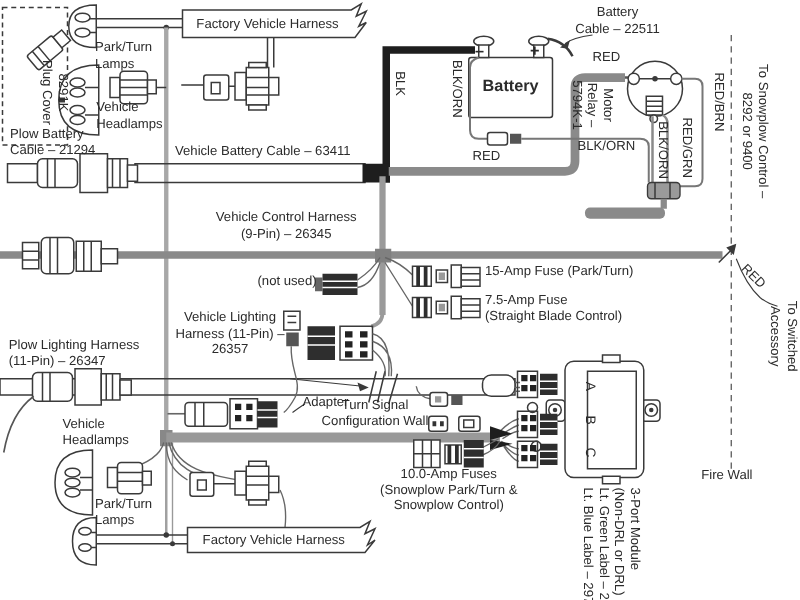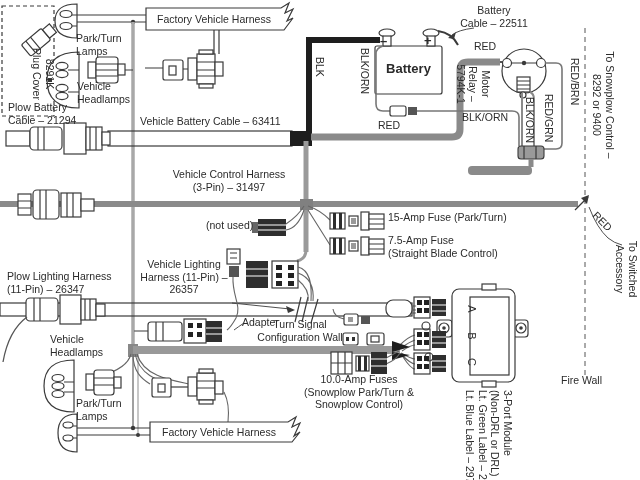--- a/index.html
+++ b/index.html
@@ -397,31 +397,31 @@
 Relay –
 5794K-1</div>
 <div class="lbl rot" style="left:581px;top:58px;width:48px">RED/BRN</div>
 <div class="lbl rot c" style="left:616px;top:50px;width:110px">To Snowplow Control –
 8292 or 9400</div>
 <div class="lbl" style="left:378px;top:119px">RED</div>
 <div class="lbl" style="left:462px;top:111px">BLK/ORN</div>
 <div class="lbl rot" style="left:555px;top:94px;width:48px">RED/GRN</div>
 <div class="lbl rot" style="left:536px;top:97px;width:48px">BLK/ORN</div>
 <div class="lbl c" style="left:163px;top:168px;width:132px">Vehicle Control Harness
-(3-Pin) – 31497</div>
+(9-Pin) – 26345</div>
 <div class="lbl" style="left:206px;top:219px">(not used)</div>
 <div class="lbl" style="left:388px;top:211px">15-Amp Fuse (Park/Turn)</div>
 <div class="lbl" style="left:388px;top:234px">7.5-Amp Fuse
 (Straight Blade Control)</div>
 <div class="lbl rot45" style="left:599px;top:209px">RED</div>
 <div class="lbl rot c" style="left:639px;top:238px;width:62px">To Switched
 Accessory</div>
 <div class="lbl" style="left:7px;top:270px">Plow Lighting Harness
 (11-Pin) – 26347</div>
-<div class="lbl c" style="left:138px;top:258px;width:92px">Vehicle Lighting
+<div class="lbl c" style="left:138px;top:248px;width:92px">Vehicle Lighting
 Harness (11-Pin) –
 26357</div>
 <div class="lbl" style="left:242px;top:316px">Adapter</div>
 <div class="lbl c" style="left:256px;top:318px;width:88px">Turn Signal
 Configuration Wall</div>
 <div class="lbl" style="left:50px;top:333px">Vehicle
 Headlamps</div>
 <div class="lbl c" style="left:298px;top:373px;width:122px">10.0-Amp Fuses
 (Snowplow Park/Turn &amp;
 Snowplow Control)</div>

